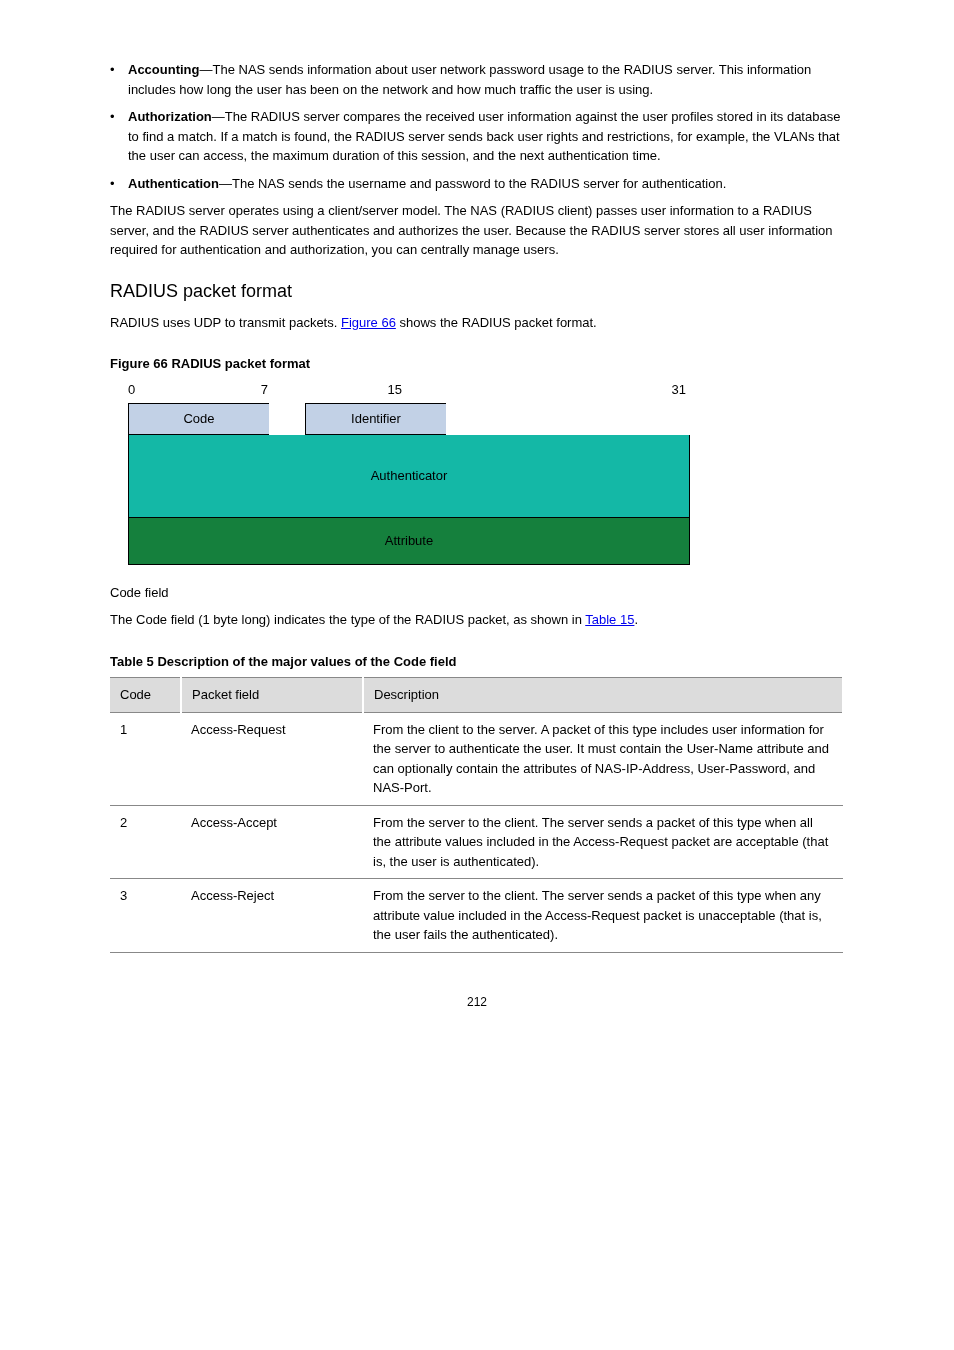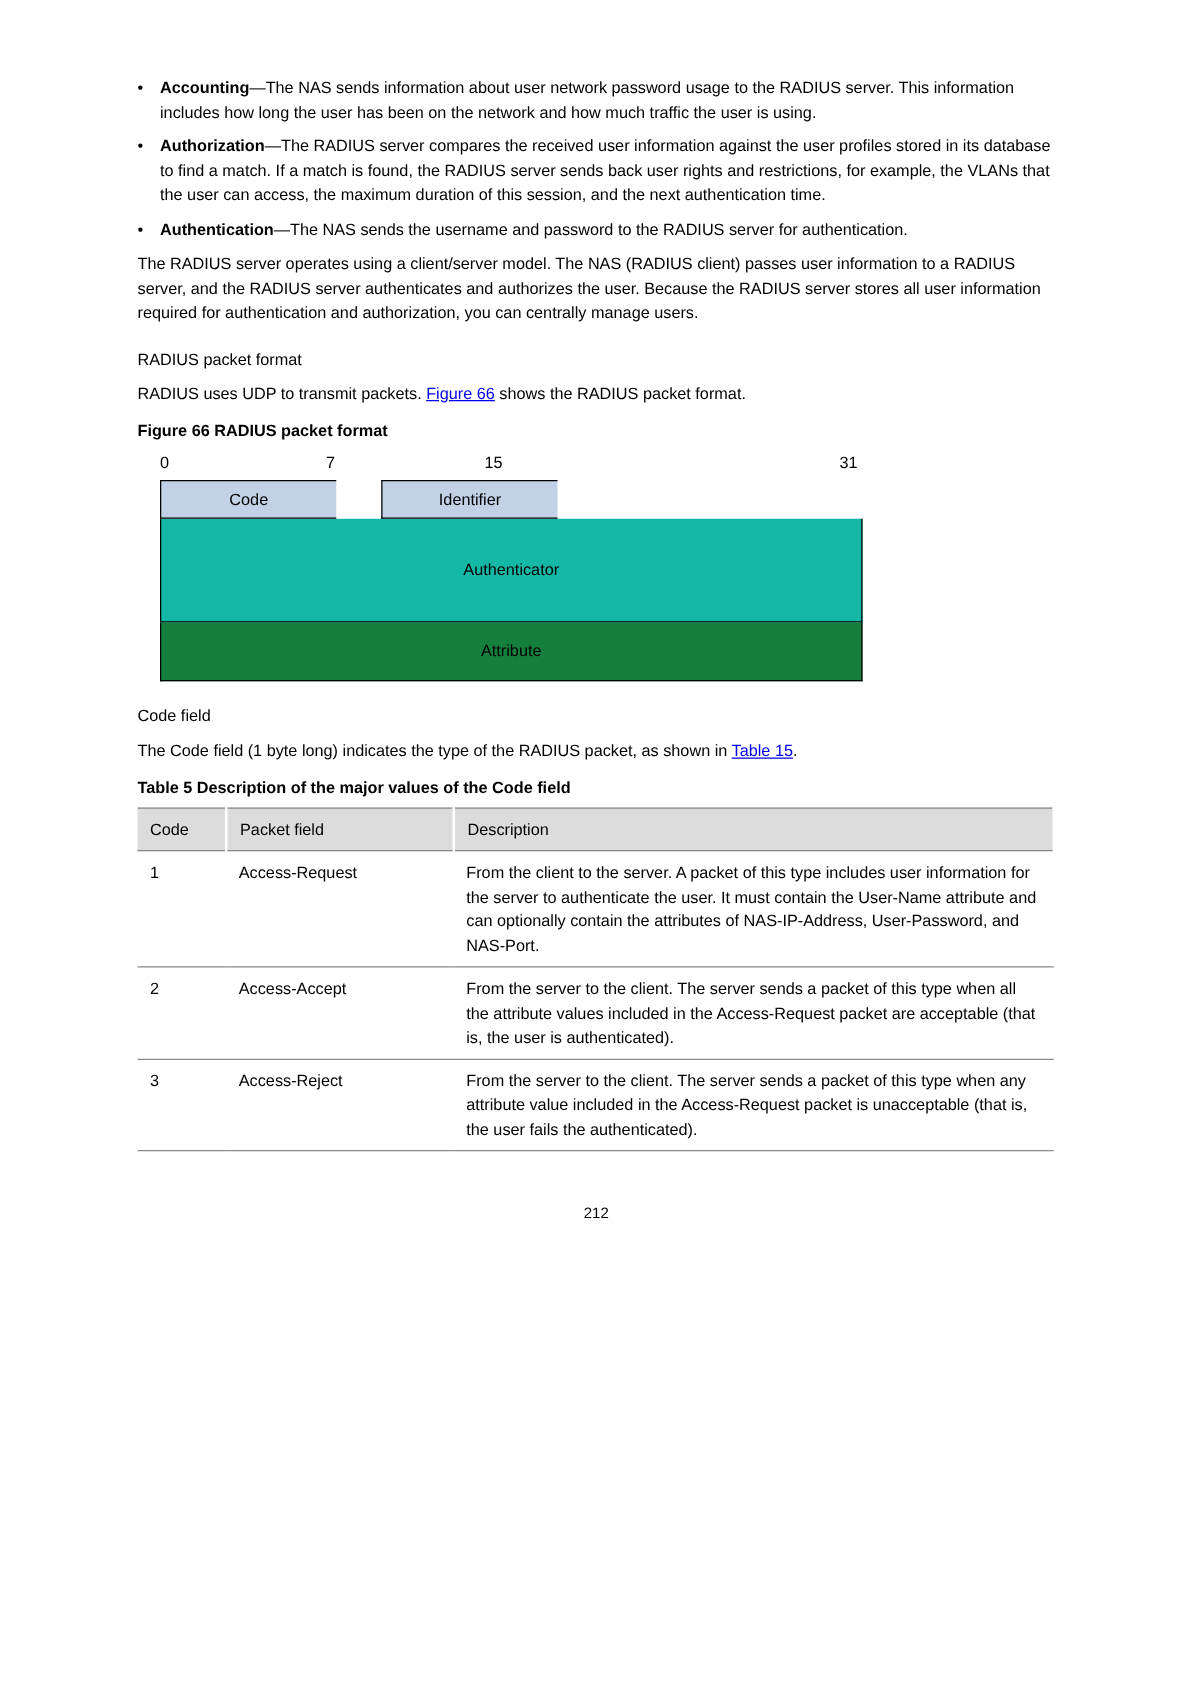--- a/index.html
+++ b/index.html
@@ -23,40 +23,40 @@
     width: 18px;
     flex-shrink: 0;
   }
   .list-text {
     flex: 1;
   }
   .bold {
     font-weight: bold;
   }
   .heading {
-    font-size: 13px;
+    font-size: 18px;
     font-weight: normal;
     margin: 18px 0 8px 0;
   }
   .sub-heading {
     font-size: 13px;
     margin: 14px 0 6px 0;
   }
   p {
     margin: 8px 0;
   }
   .figure-link {
     color: #0000ee;
     text-decoration: underline;
     margin-top: 48px;
   }
   .figure-caption {
     font-weight: bold;
     font-size: 13px;
-    margin: 10px 0 6px 0;
+    margin: 22px 0 6px 0;
   }
   .packet-diagram {
     margin: 6px 0 18px 0;
   }
   .bit-row {
     display: flex;
     width: 560px;
     margin-left: 18px;
     font-size: 13px;
     margin-bottom: 4px;

